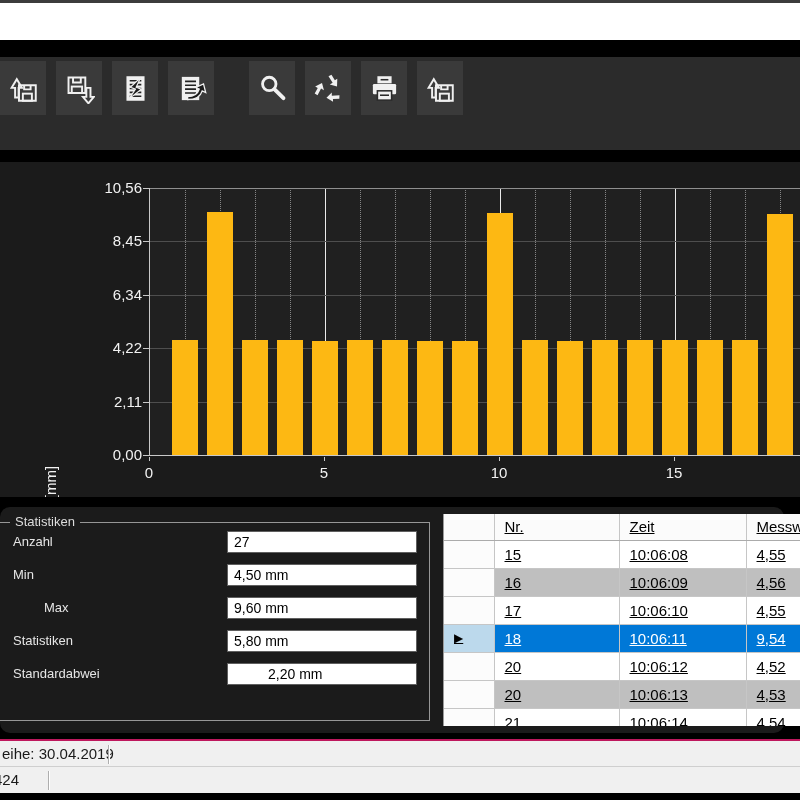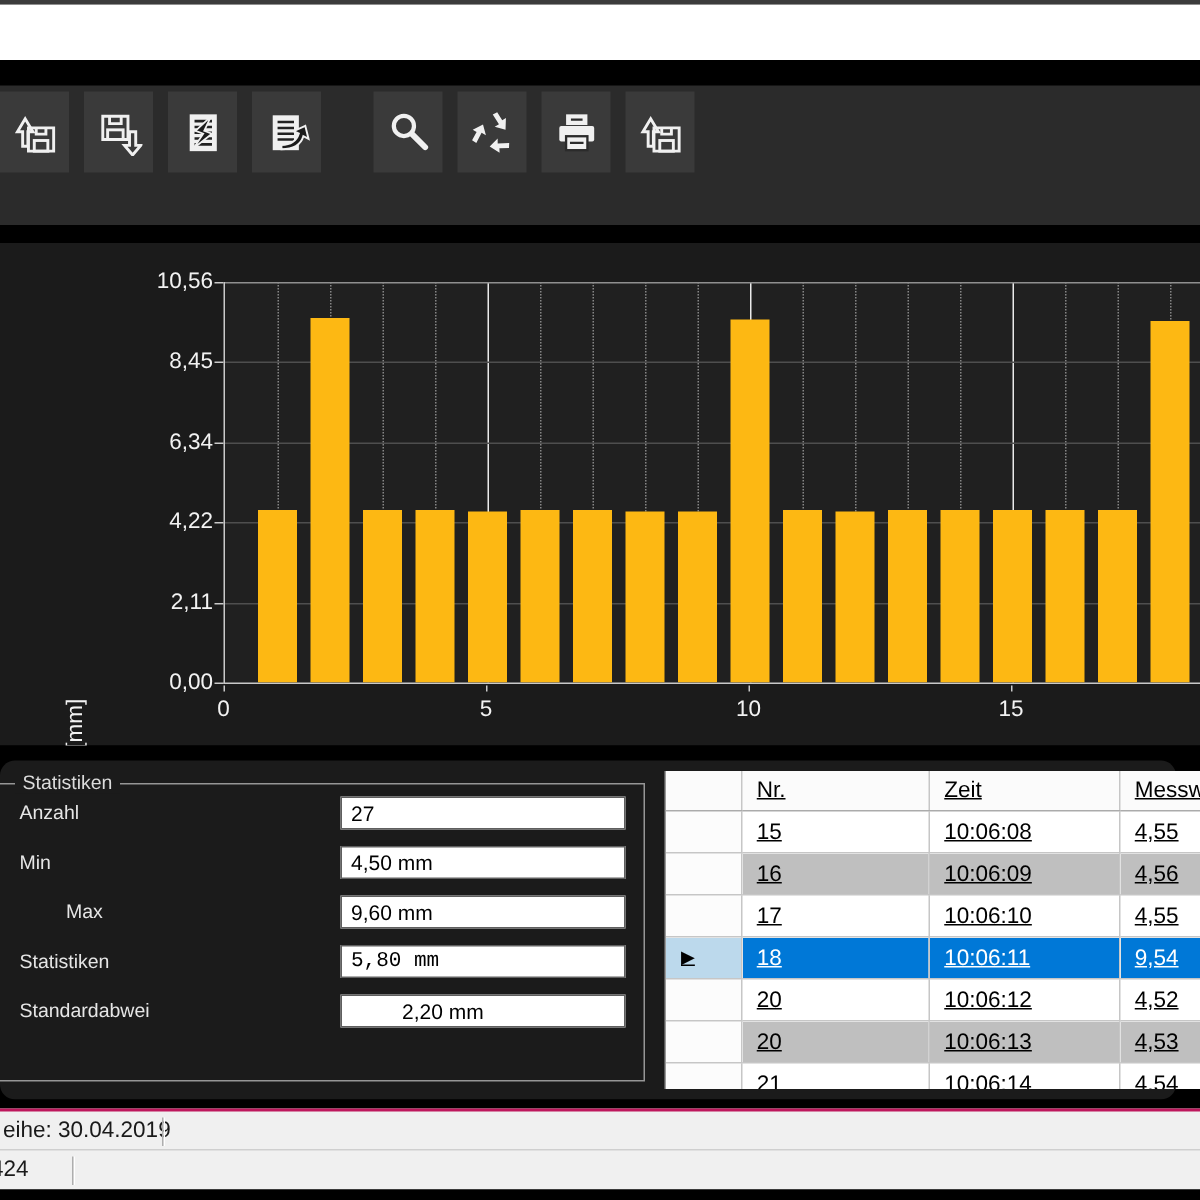--- a/index.html
+++ b/index.html
@@ -242,21 +242,21 @@
     <div class="groupbox" id="stats-box"></div>
     <div class="groupbox-title">Statistiken</div>
     <div id="stats-fields">
         <div class="stat-label" style="top: 24px;">Anzahl</div>
         <input class="stat-input" readonly="" value="27" style="top: 24px;">
         <div class="stat-label" style="top: 57px;">Min</div>
         <input class="stat-input" readonly="" value="4,50 mm" style="top: 57px;">
         <div class="stat-label" style="top: 90px; margin-left: 31px;">Max</div>
         <input class="stat-input" readonly="" value="9,60 mm" style="top: 90px;">
         <div class="stat-label" style="top: 123px;">Statistiken</div>
-        <input class="stat-input" readonly="" value="5,80 mm" style="top: 123px; font-family: Liberation Mono, monospace;">
+        <input class="stat-input" readonly="" value="5,80 mm" style="top: 123px;">
         <div class="stat-label" style="top: 156px;">Standardabwei</div>
         <input class="stat-input" readonly="" value="2,20 mm" style="top: 156px; padding-left: 40px;">
       </div>
     <div class="table-wrap" id="table-wrap">
         <table class="grid">
           <colgroup>
             <col style="width: 50px;">
             <col style="width: 125px;">
             <col style="width: 127px;">
             <col style="width: 150px;">

